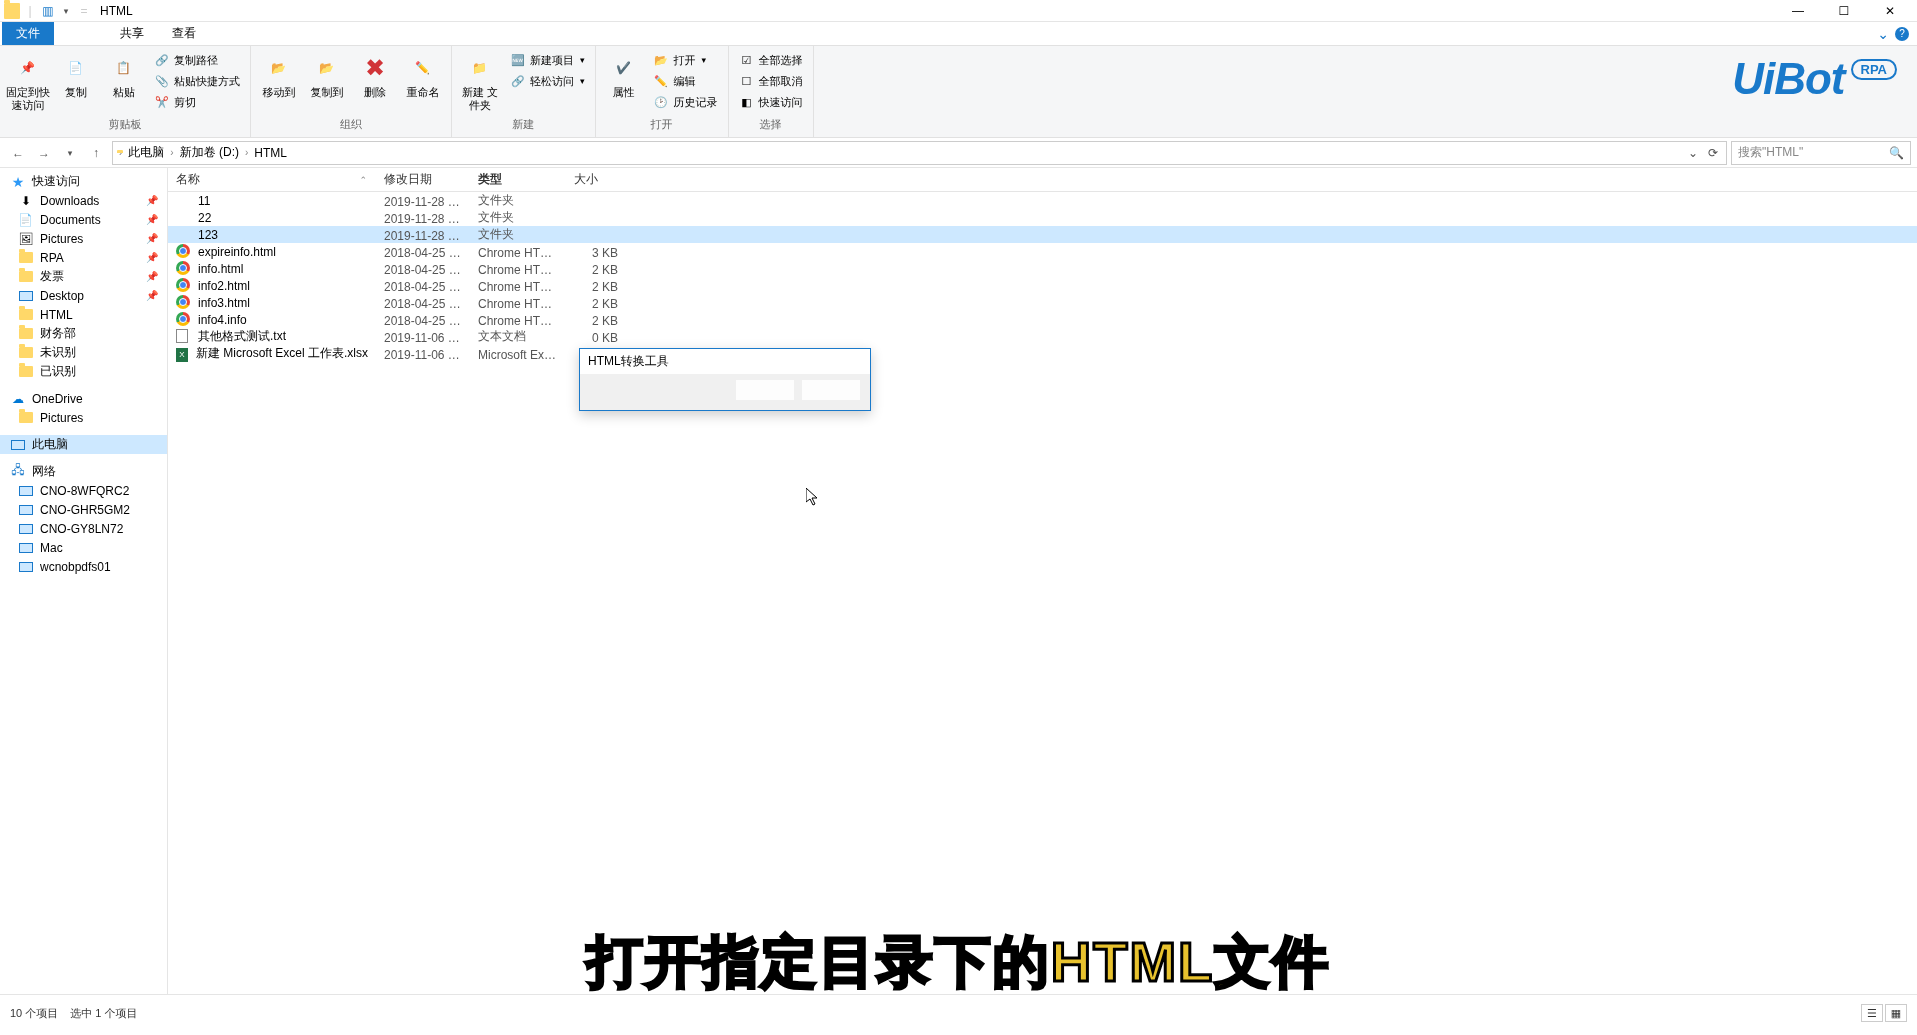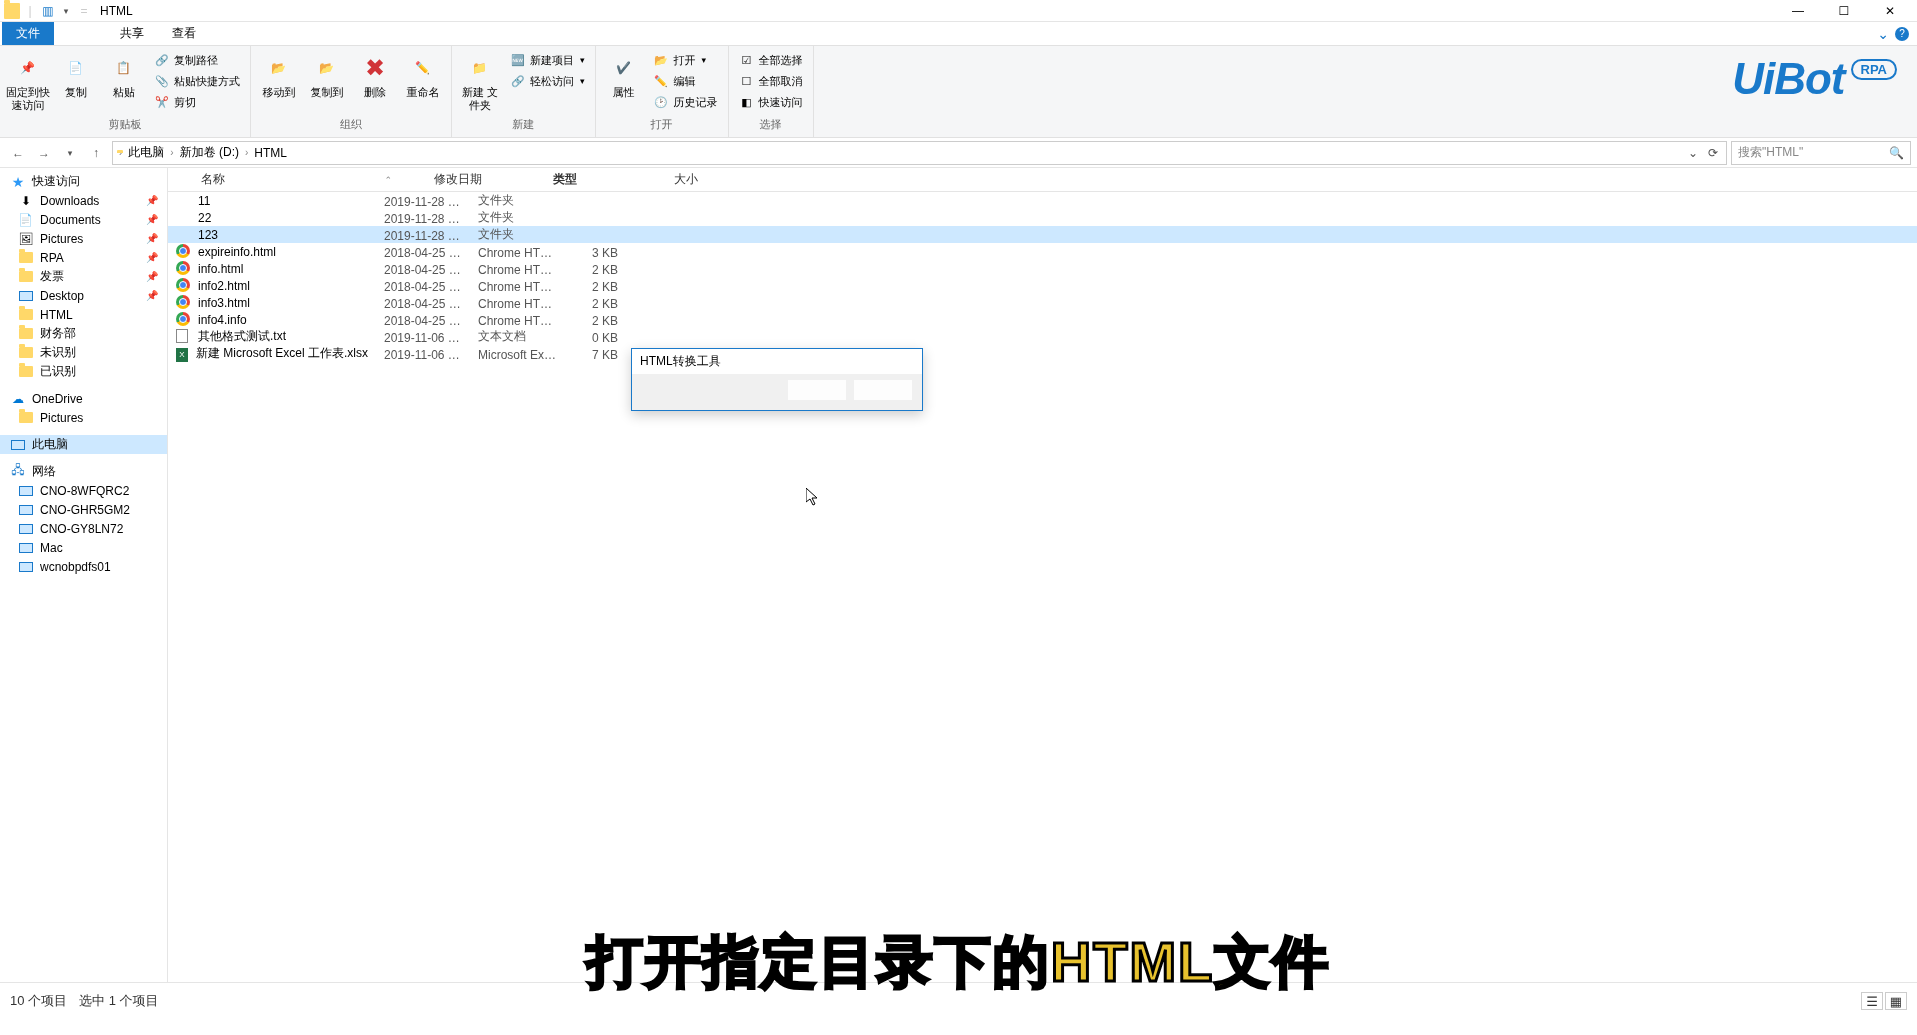--- a/index.html
+++ b/index.html
@@ -54,47 +54,47 @@
 .sidebar { width:168px; border-right:1px solid #e5e5e5; overflow:auto; padding:4px 0; }
 .sidebar .grp { margin-bottom:8px; }
 .sidebar .sitem { display:flex; align-items:center; gap:6px; padding:2px 8px 2px 18px; font-size:12px; height:19px; }
 .sidebar .sitem.head { padding-left:10px; font-weight:400; }
 .sidebar .sitem.sel { background:#cde8ff; }
 .sidebar .sitem .ic { width:16px; height:16px; display:inline-flex; align-items:center; justify-content:center; }
 .sidebar .pin { color:#888; margin-left:auto; font-size:10px; }
 
 .filepane { flex:1; display:flex; flex-direction:column; }
 .colhdr { height:24px; display:flex; align-items:center; border-bottom:1px solid #e5e5e5; font-size:12px; color:#333; }
-.colhdr .col { padding:0 8px; border-right:1px solid transparent; display:flex; align-items:center; height:100%;margin-left:25px; }
+.colhdr .col { padding:0 8px; border-right:1px solid transparent; display:flex; align-items:center; height:100%; }
 .col.name { width:208px; }
 .col.date { width:94px; }
 .col.type { width:96px;font-weight:bold; }
 .col.size { width:60px; text-align:right; justify-content:flex-start;}
 .rows { }
 .row { height:17px; display:flex; align-items:flex-end; font-size:12px; }
 .row.sel { background:#cde8ff; }
 .row .cell { padding:0 8px; overflow:hidden; white-space:nowrap; text-overflow:ellipsis; }
 .row .cell.name { width:208px; display:flex; align-items:center; gap:6px; }
 .row .cell.date { width:94px; color:#555; }
 .row .cell.type { width:96px; color:#555; }
 .row .cell.size { width:60px; text-align:right; color:#555; }
 .row .ic { width:16px; height:16px; display:inline-block; }
 
 
-.dialog { position:absolute; left:631px; top:348px; width:292px; background:#f0f0f0; border:1px solid #1979ca; box-shadow:0 4px 12px rgba(0,0,0,.2); }
+.dialog { position:absolute; left:579px; top:348px; width:292px; background:#f0f0f0; border:1px solid #1979ca; box-shadow:0 4px 12px rgba(0,0,0,.2); }
 .dialog .dtitle { background:#fff; padding:4px 8px; font-size:12px; }
 .dialog .dbody { padding:10px 10px 8px 10px; }
 .dialog .dmsg { font-size:11px; margin-bottom:4px; border-bottom:1px solid #888; padding-bottom:2px;}
 .dialog .dinput { width:100%; height:16px; background:#fff; font-size:11px; font-family:Consolas,monospace; }
 .dialog .dinput .hl { background:#0078d7; color:#fff; padding:0 1px;}
 .dialog .dbtns { display:flex; justify-content:flex-end; gap:8px; padding:6px 10px 10px; }
 .dialog .dbtns button { width:58px; height:20px; background:#fdfdfd; border:1px solid #fdfdfd; font-size:11px; }
 
 
-.statusbar { position:absolute; bottom:16px; left:0; right:0; height:37px; background:#fff; border-top:1px solid #e5e5e5; display:flex; align-items:center; padding:0 10px; font-size:13px; color:#333; gap:12px;}
+.statusbar { position:absolute; bottom:4px; left:0; right:0; height:37px; background:#fff; border-top:1px solid #e5e5e5; display:flex; align-items:center; padding:0 10px; font-size:11px; color:#333; gap:12px;}
 .statusbar .viewbtns { margin-left:auto; display:flex; gap:2px;}
 .statusbar .viewbtns div { width:22px; height:18px; border:1px solid #ccc; display:flex; align-items:center; justify-content:center;}
 
 
 .caption { position:absolute; left:0; right:0; bottom:34px; text-align:center; font-size:56px; font-weight:900; color:#e8c22e; -webkit-text-stroke:3px #000; letter-spacing:2px; pointer-events:none; }
 
 
 .cursor { position:absolute; left:806px; top:488px; pointer-events:none; }
 
 

